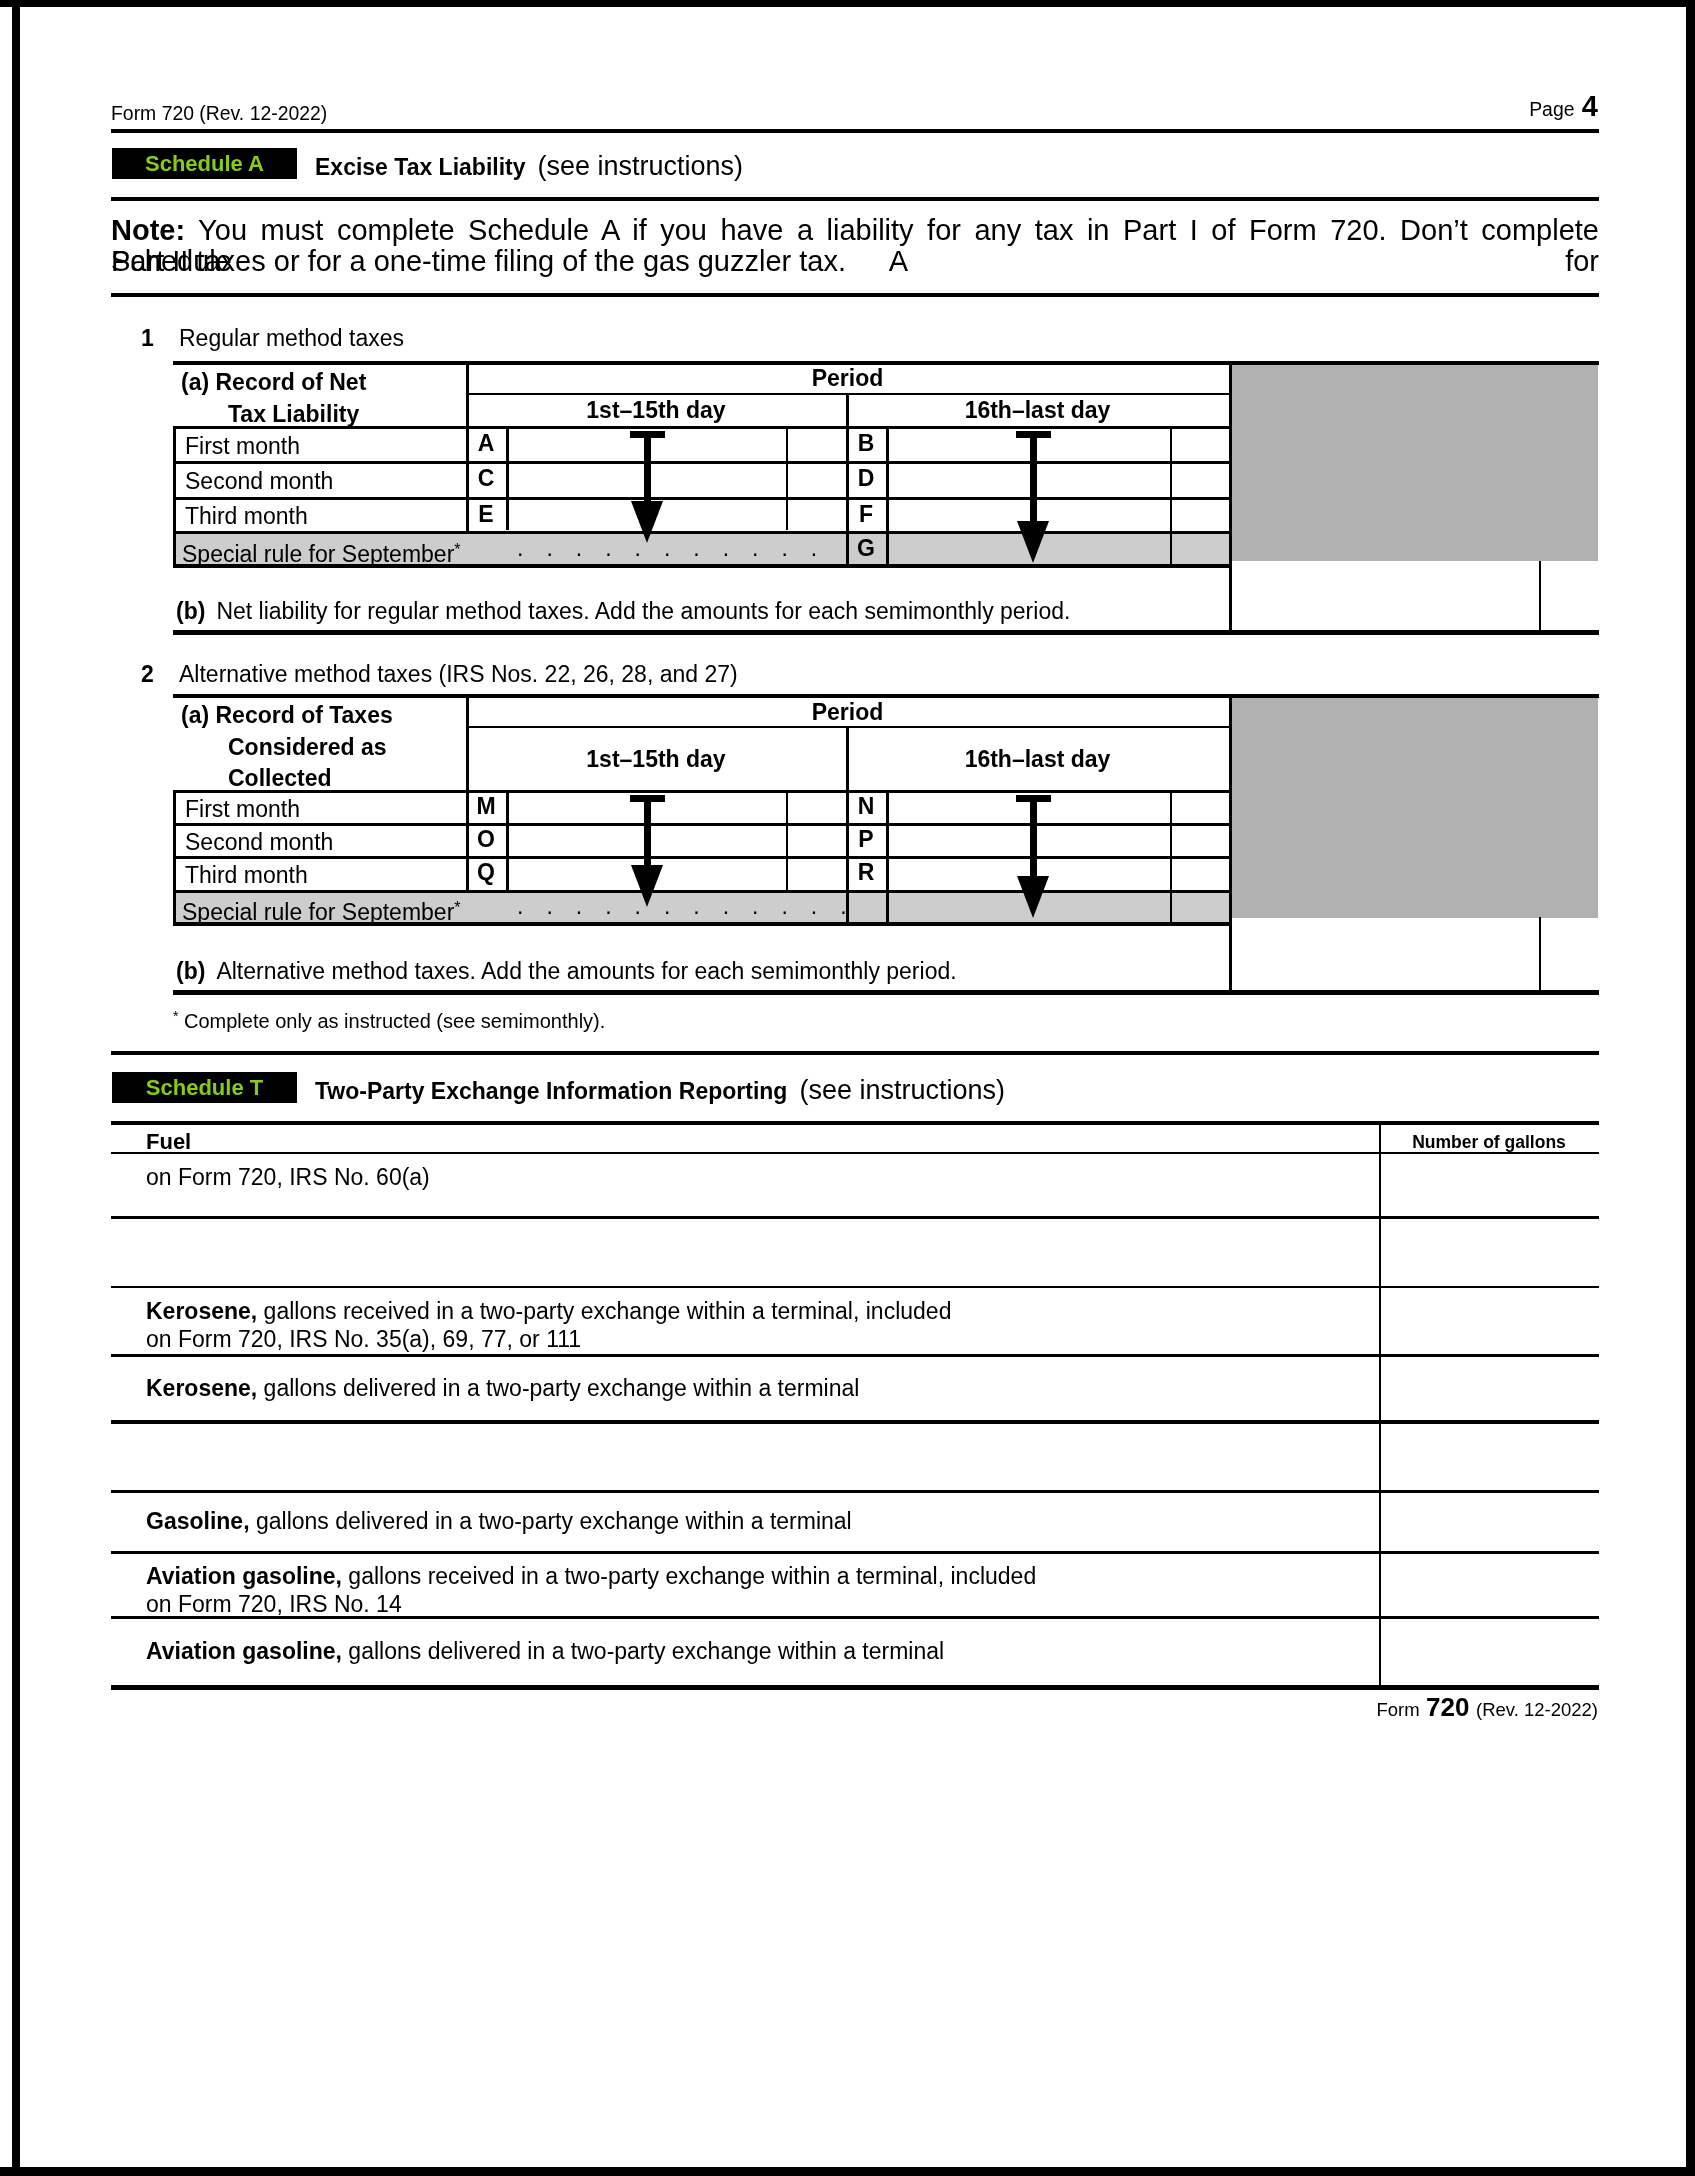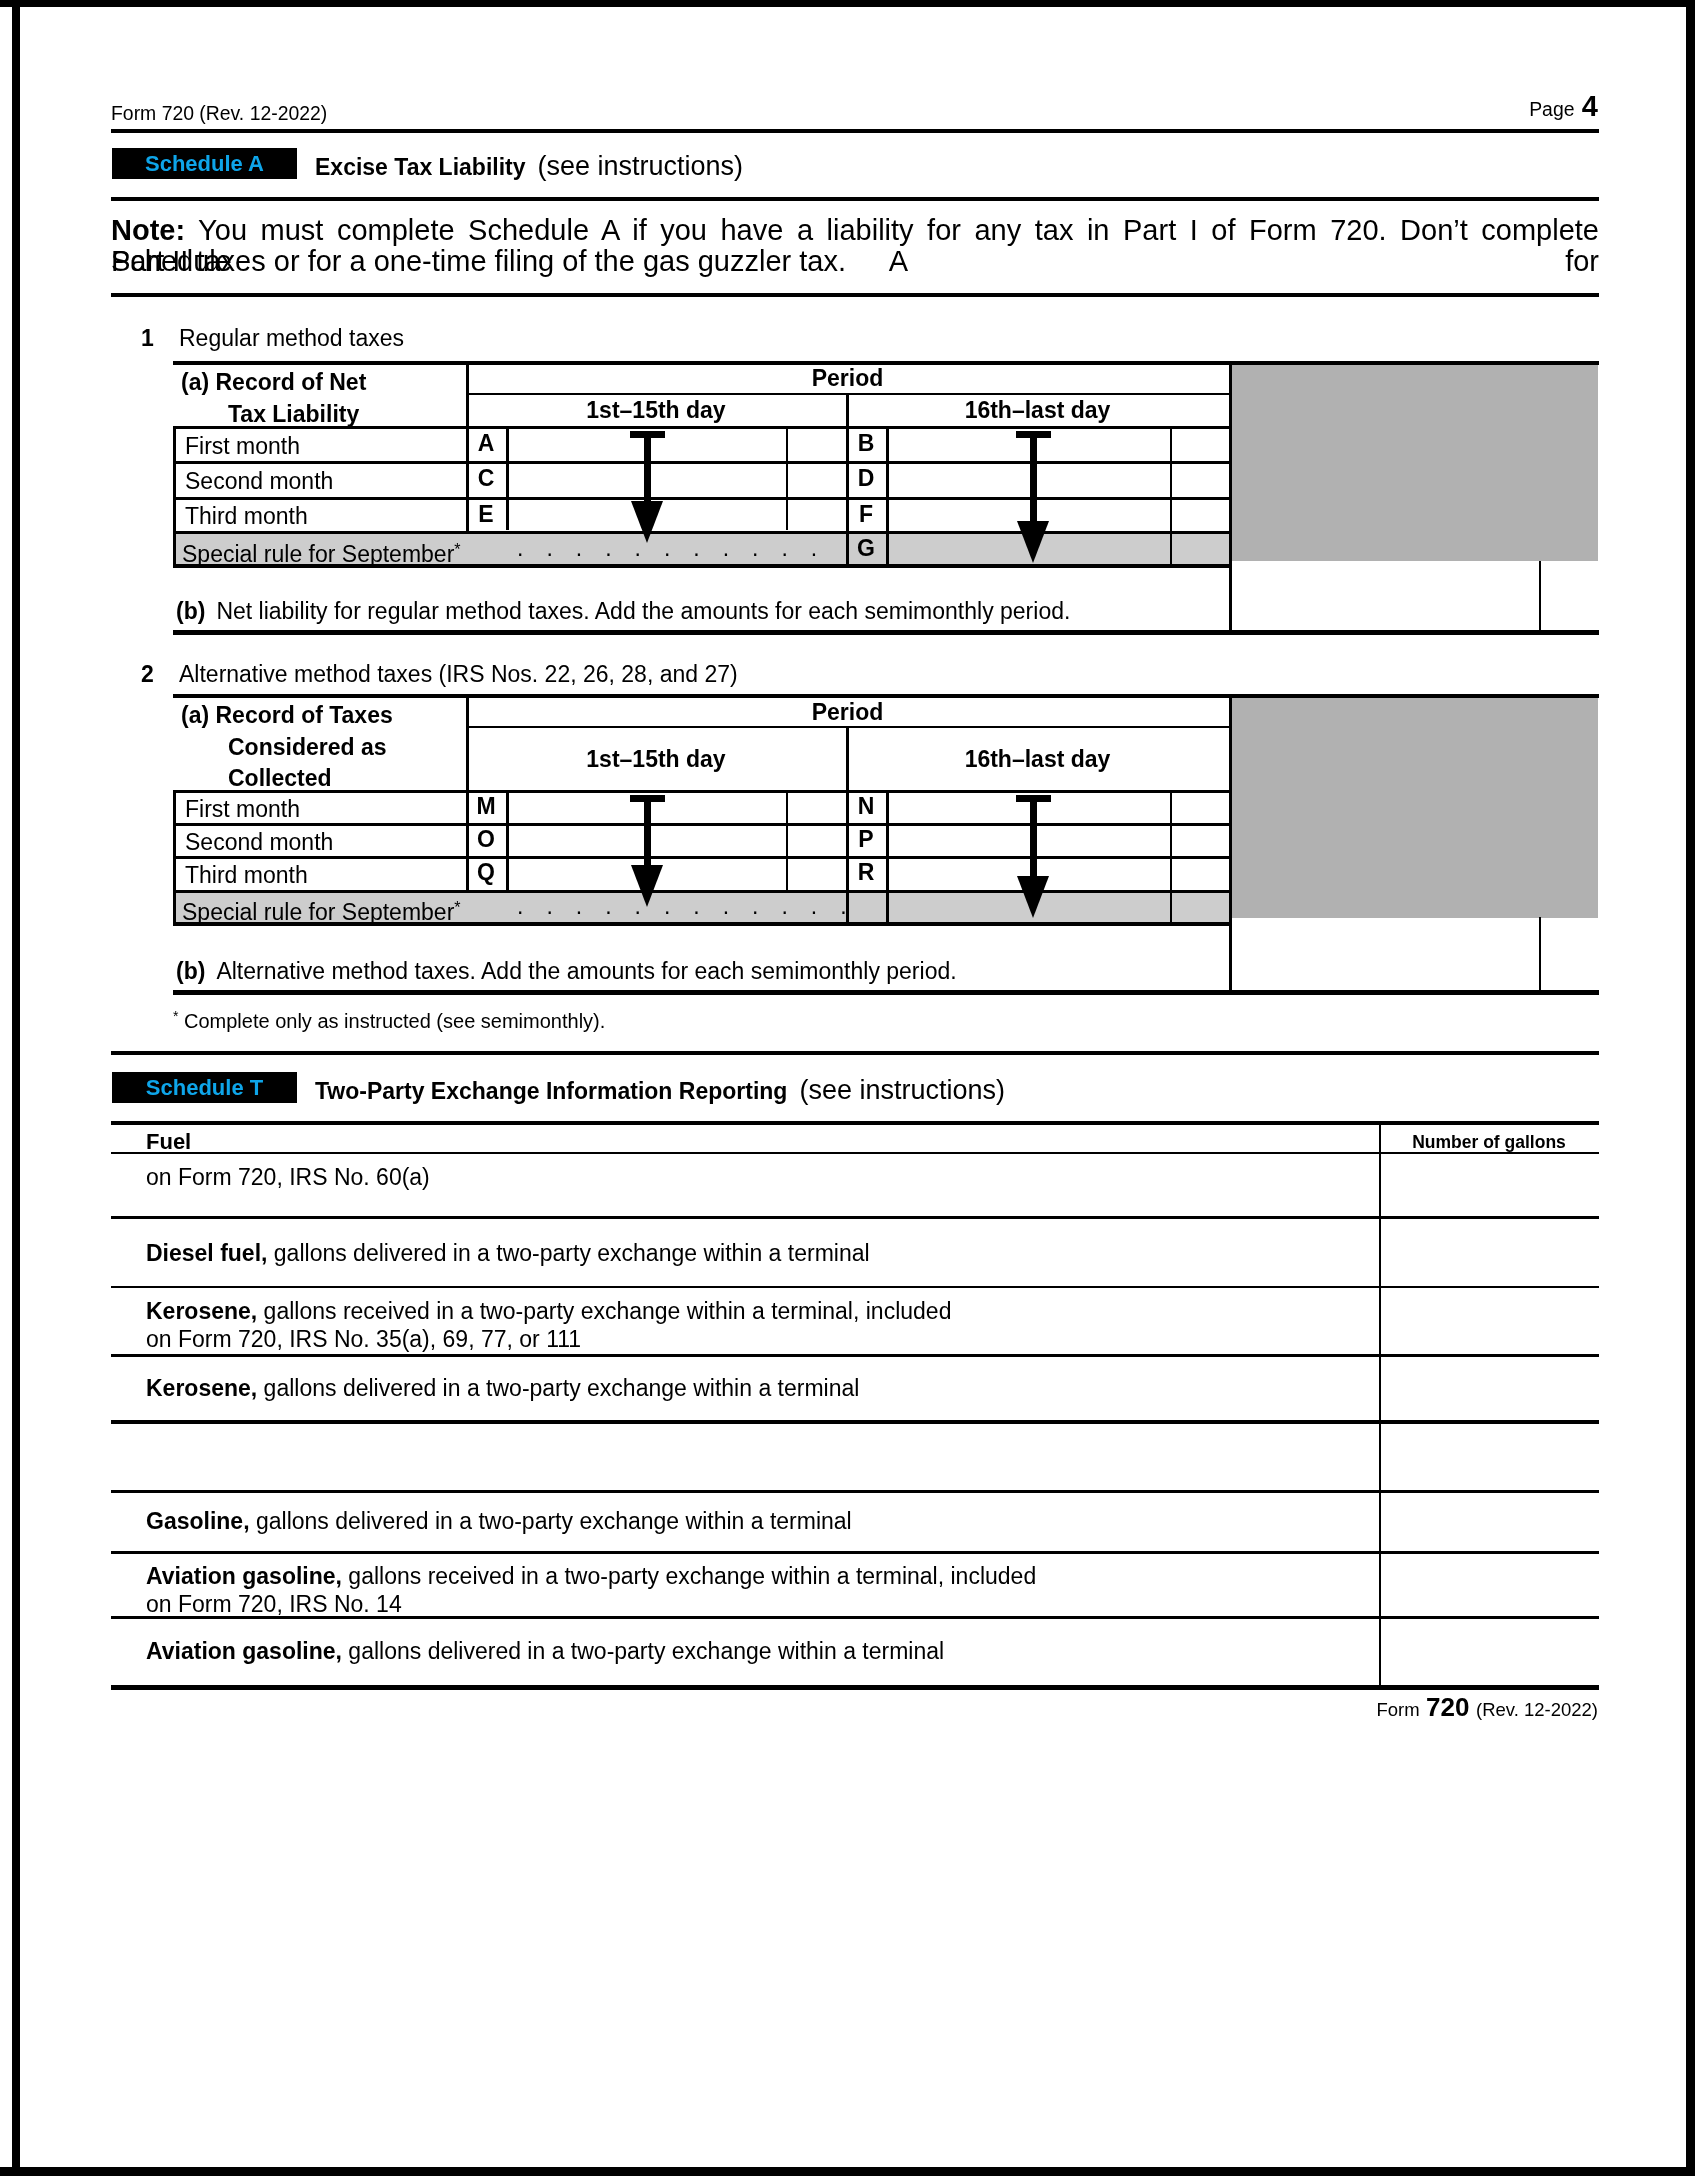--- a/index.html
+++ b/index.html
@@ -6,21 +6,21 @@
   .page {
     position:relative; width:1695px; height:2176px; background:#ffffff;
     font-family:"Liberation Sans", sans-serif; color:#000; overflow:hidden;
   }
   .h { position:absolute; background:#000; }      
   .v { position:absolute; background:#000; }      
   .frame { position:absolute; background:#000; }
   .t { position:absolute; font-size:23px; line-height:28px; white-space:nowrap; }
   .b { font-weight:bold; }
   .badge {
-    position:absolute; background:#000; color:#0ea5e9; font-weight:bold;
+    position:absolute; background:#000; color:#84cc16; font-weight:bold;
     font-size:22px; display:flex; align-items:center; justify-content:center;
     width:185px; height:31px;
   }
   .headline { position:absolute; display:flex; align-items:baseline; gap:12px; white-space:nowrap; }
   .headline .ttl { font-size:23px; font-weight:bold; }
   .headline .sub { font-size:27px; }
   .note { position:absolute; left:111px; width:1488px; font-size:29px; line-height:31px; }
   .note1 { text-align:justify; text-align-last:justify; }
   .itemline { position:absolute; display:flex; align-items:baseline; font-size:23px; white-space:nowrap; }
   .itemline .num { font-weight:bold; width:38px; }
@@ -230,23 +230,20 @@
   <div class="h" style="left:111px;top:1616px;width:1488px;height:2.8px"></div>
   <div class="h" style="left:111px;top:1685px;width:1488px;height:4.6px"></div>
   <div class="v" style="left:1379px;top:1121px;width:1.8px;height:567px"></div>
 
   <div class="t b" style="left:146px;top:1128px;font-size:22px">Fuel</div>
   <div class="chead" style="left:1379px;top:1132px;width:220px;font-size:17.5px">Number of gallons</div>
 
   <div class="fuelrow" style="top:1163px">
     <div>on Form 720, IRS No. 60(a)</div>
   </div>
-  <div class="fuelrow" style="top:1239px">
-    <span class="b">Diesel fuel,</span><span> gallons delivered in a two-party exchange within a terminal</span>
-  </div>
   <div class="fuelrow" style="top:1297px">
     <div><span class="b">Kerosene,</span><span> gallons received in a two-party exchange within a terminal, included</span></div>
     <div>on Form 720, IRS No. 35(a), 69, 77, or 111</div>
   </div>
   <div class="fuelrow" style="top:1374px">
     <span class="b">Kerosene,</span><span> gallons delivered in a two-party exchange within a terminal</span>
   </div>
   <div class="fuelrow" style="top:1507px">
     <span class="b">Gasoline,</span><span> gallons delivered in a two-party exchange within a terminal</span>
   </div>

